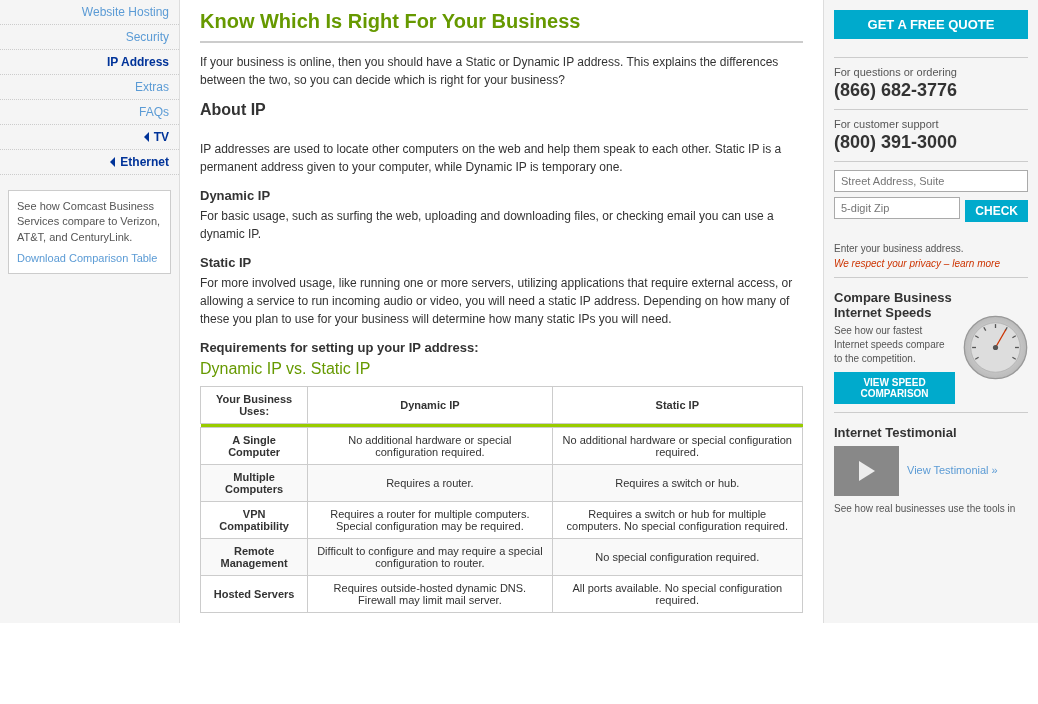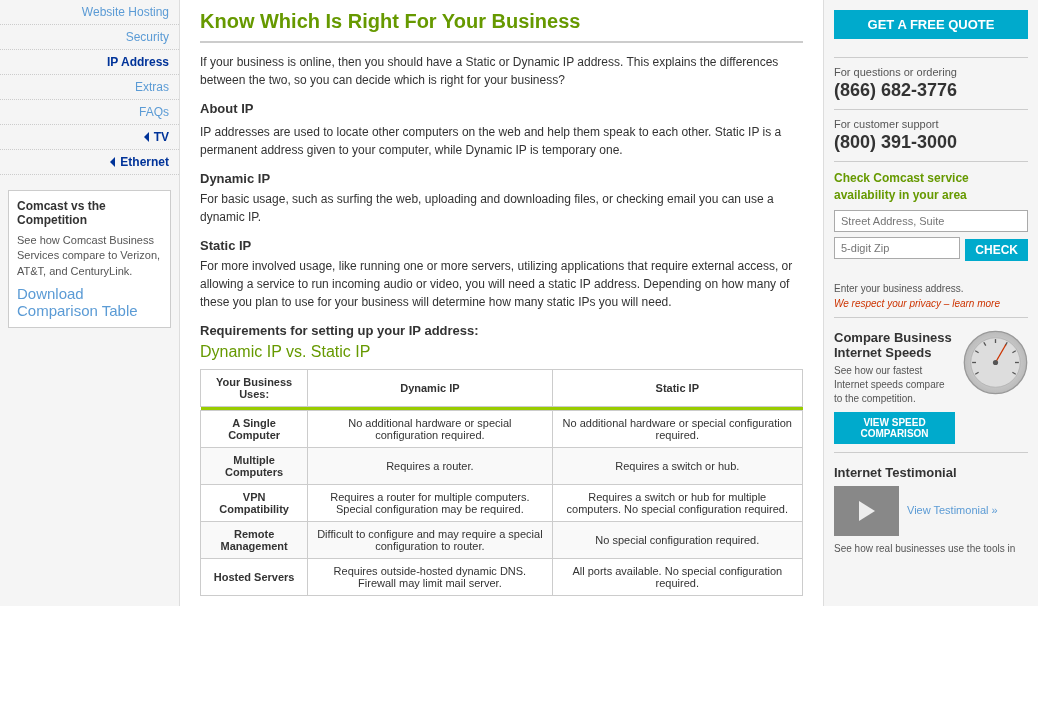--- a/index.html
+++ b/index.html
@@ -61,21 +61,21 @@
       margin-bottom: 6px;
     }
     .sidebar-box p {
       font-size: 11px;
       color: #555;
       margin-bottom: 6px;
       line-height: 1.4;
     }
     .sidebar-box a {
       color: #5b9bd5;
-      font-size: 15px;
+      font-size: 11px;
       text-decoration: none;
       margin-top: 28px;
     }
 
     
     #main {
       flex: 1;
       padding: 10px 20px;
       background: #fff;
     }
@@ -90,24 +90,24 @@
       border-top: 2px solid #ccc;
       margin-bottom: 10px;
     }
     .intro-text {
       font-size: 12px;
       color: #333;
       margin-bottom: 12px;
       line-height: 1.5;
     }
     .section-heading {
-      font-size: 13px;
-      font-weight: bold;
-      color: #333;
-      margin-bottom: 7px;
+      font-size: 16px;
+      font-weight: bold;
+      color: #333;
+      margin-bottom: 21px;
     }
     .section-text {
       font-size: 12px;
       color: #333;
       line-height: 1.5;
       margin-bottom: 12px;
     }
     .ip-type-heading {
       font-size: 13px;
       font-weight: bold;
@@ -252,21 +252,21 @@
       color: #cc3300;
       font-size: 10px;
       font-style: italic;
       text-decoration: none;
     }
 
     .compare-box {
       margin-top: 12px;
       display: flex;
       gap: 8px;
-      align-items: flex-start;
+      align-items: center;
     }
     .compare-text {
       flex: 1;
     }
     .compare-text h3 {
       font-size: 13px;
       font-weight: bold;
       color: #333;
       margin-bottom: 4px;
     }
@@ -359,21 +359,20 @@
   <div class="sidebar-category">
     <div class="arrow"></div>
     <span>TV</span>
   </div>
   <div class="sidebar-category">
     <div class="arrow"></div>
     <span style="color:#003399;font-weight:bold;">Ethernet</span>
   </div>
 
   <div class="sidebar-box">
-    <h3>Comcast vs the Competition</h3>
     <p>See how Comcast Business Services compare to Verizon, AT&amp;T, and CenturyLink.</p>
     <a href="#">Download Comparison Table</a>
   </div>
 </div>
 
 <div id="main">
   <h1>Know Which Is Right For Your Business</h1>
   <hr class="main-divider">
   <p class="intro-text">If your business is online, then you should have a Static or Dynamic IP address. This explains the differences between the two, so you can decide which is right for your business?</p>
 
@@ -437,21 +436,20 @@
   <div class="right-label">For questions or ordering</div>
   <div class="right-phone">(866) 682-3776</div>
 
   <hr class="right-divider">
   <div class="right-label">For customer support</div>
   <div class="right-phone">(800) 391-3000</div>
 
   <hr class="right-divider">
 
   <div class="check-service">
-    <h3>Check Comcast service availability in your area</h3>
     <input type="text" placeholder="Street Address, Suite" style="">
     <div class="check-row">
       <input type="text" placeholder="5-digit Zip" style="">
       <button class="check-btn">CHECK</button>
     </div>
     <div class="privacy-text">Enter your business address.</div>
     <a href="#" class="privacy-link">We respect your privacy – learn more</a>
   </div>
 
   <hr class="right-divider">

